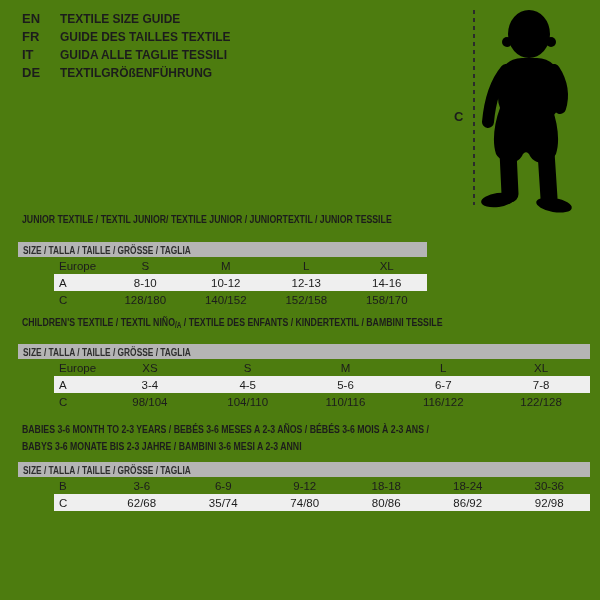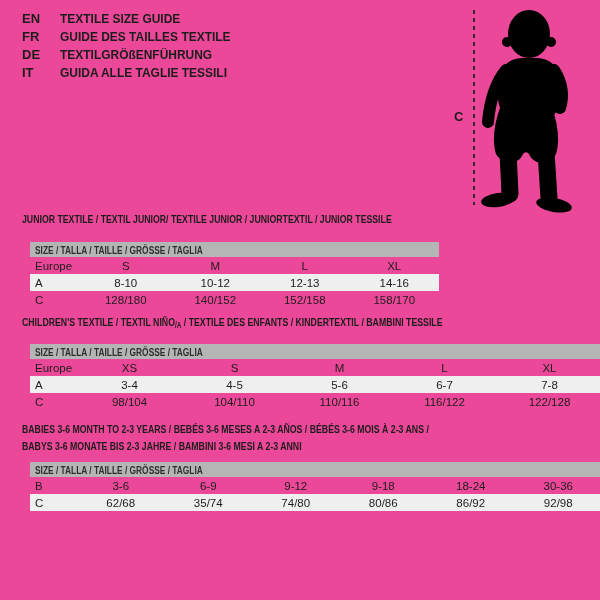--- a/index.html
+++ b/index.html
@@ -1,44 +1,44 @@
 <!DOCTYPE html>
 <html><head>
 <meta charset="utf-8">
 <style>
   html,body { margin:0; padding:0; background:#fff; }
   .canvas {
-    position:relative; width:600px; height:600px; background:#ec4899;
+    position:relative; width:600px; height:600px; background:#4d7c0f;
     font-family:"Liberation Sans", sans-serif; color:#1c1c1c; overflow:hidden;
   }
 
   
   .langs { position:absolute; left:22px; top:9px; }
   .lang-row { display:flex; height:18px; align-items:center; font-weight:bold; font-size:13px; }
   .lang-code { width:38px; flex:0 0 38px; }
   .lang-label { display:inline-block; transform:scaleX(0.92); transform-origin:0 50%; white-space:nowrap; }
 
   
   .figure-svg { position:absolute; left:450px; top:4px; }
 
   
   .tbl-title {
     position:absolute; left:22px; font-weight:bold; font-size:11.5px;
     white-space:nowrap; transform:scaleX(0.76); transform-origin:0 0; line-height:17px;
   }
   .title-sub { font-size:8.5px; vertical-align:-2px; }
 
   
-  .size-table { position:absolute; left:30px; }
+  .size-table { position:absolute; left:18px; }
   .size-bar {
     height:15px; background:#b5b5b5; display:flex; align-items:center;
     padding-left:5px; font-size:11px; font-weight:bold; color:#2e2e2e;
   }
   .size-bar span { display:inline-block; transform:scaleX(0.76); transform-origin:0 50%; white-space:nowrap; }
-  .trow { display:flex; height:17px; align-items:center; font-size:11.5px; }
+  .trow { display:flex; height:17px; align-items:center; font-size:11.5px;margin-left:36px; }
   .trow.shaded { background:#efefef; }
   .tlabel { padding-left:5px; box-sizing:border-box; flex:0 0 auto; }
   .t1 .tlabel { width:51px; }
   .t2 .tlabel { width:47px; }
   .t3 .tlabel { width:47px; }
   .tcell { flex:1 1 0; text-align:center; }
 
   .tbl1 { top:242px; width:409px; }
   .tbl2 { top:344px; width:572px; }
   .tbl3 { top:462px; width:572px; }
@@ -58,26 +58,26 @@
   <div class="langs">
     <div class="lang-row">
       <span class="lang-code">EN</span>
       <span class="lang-label">TEXTILE SIZE GUIDE</span>
     </div>
     <div class="lang-row">
       <span class="lang-code">FR</span>
       <span class="lang-label">GUIDE DES TAILLES TEXTILE</span>
     </div>
     <div class="lang-row">
+      <span class="lang-code">IT</span>
+      <span class="lang-label">GUIDA ALLE TAGLIE TESSILI</span>
+    </div>
+    <div class="lang-row">
       <span class="lang-code">DE</span>
       <span class="lang-label">TEXTILGRÖßENFÜHRUNG</span>
-    </div>
-    <div class="lang-row">
-      <span class="lang-code">IT</span>
-      <span class="lang-label">GUIDA ALLE TAGLIE TESSILI</span>
     </div>
   </div>
 
   <svg class="figure-svg" width="145" height="212" viewBox="0 0 145 212">
     <text x="4" y="117" font-size="13" font-weight="bold" fill="#1c1c1c">C</text>
     <line x1="24" y1="6" x2="24" y2="201" stroke="#2b2b2b" stroke-width="2" stroke-dasharray="4 4"></line>
     <g fill="#000000">
       <ellipse cx="79" cy="30" rx="21" ry="24"></ellipse>
       <circle cx="57" cy="38" r="5"></circle>
       <circle cx="101" cy="38" r="5"></circle>
@@ -162,21 +162,21 @@
 
   <div class="size-table tbl3 t3">
     <div class="size-bar">
       <span>SIZE / TALLA / TAILLE / GRÖSSE / TAGLIA</span>
     </div>
     <div class="trow">
       <span class="tlabel">B</span>
       <span class="tcell">3-6</span>
       <span class="tcell">6-9</span>
       <span class="tcell">9-12</span>
-      <span class="tcell">9-18</span>
+      <span class="tcell">18-18</span>
       <span class="tcell">18-24</span>
       <span class="tcell">30-36</span>
     </div>
     <div class="trow shaded">
       <span class="tlabel">C</span>
       <span class="tcell">62/68</span>
       <span class="tcell">35/74</span>
       <span class="tcell">74/80</span>
       <span class="tcell">80/86</span>
       <span class="tcell">86/92</span>

